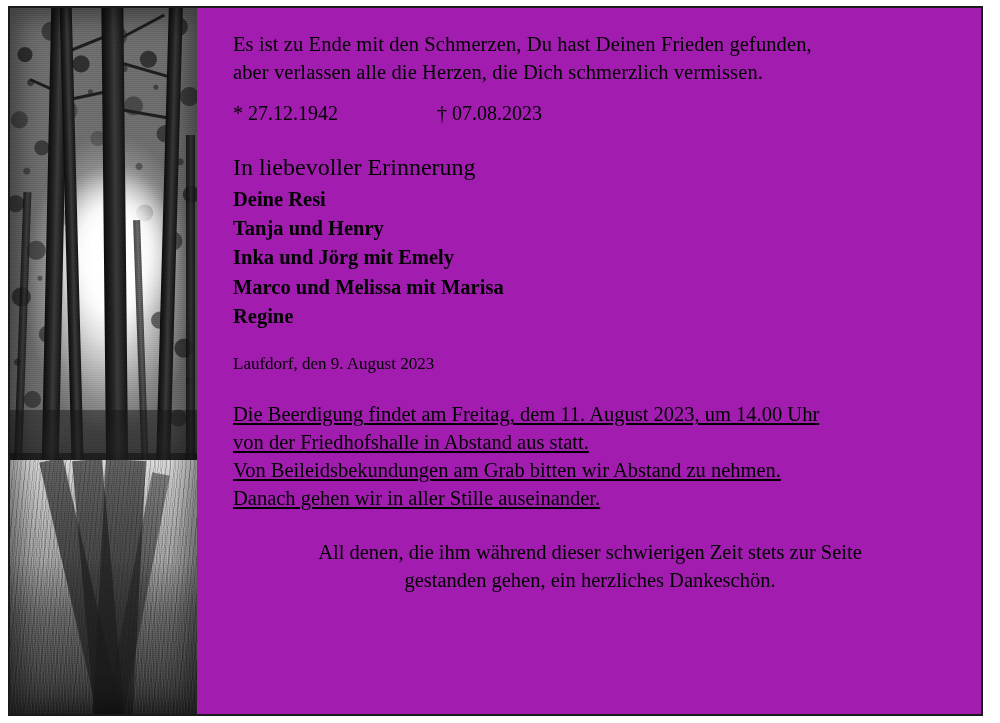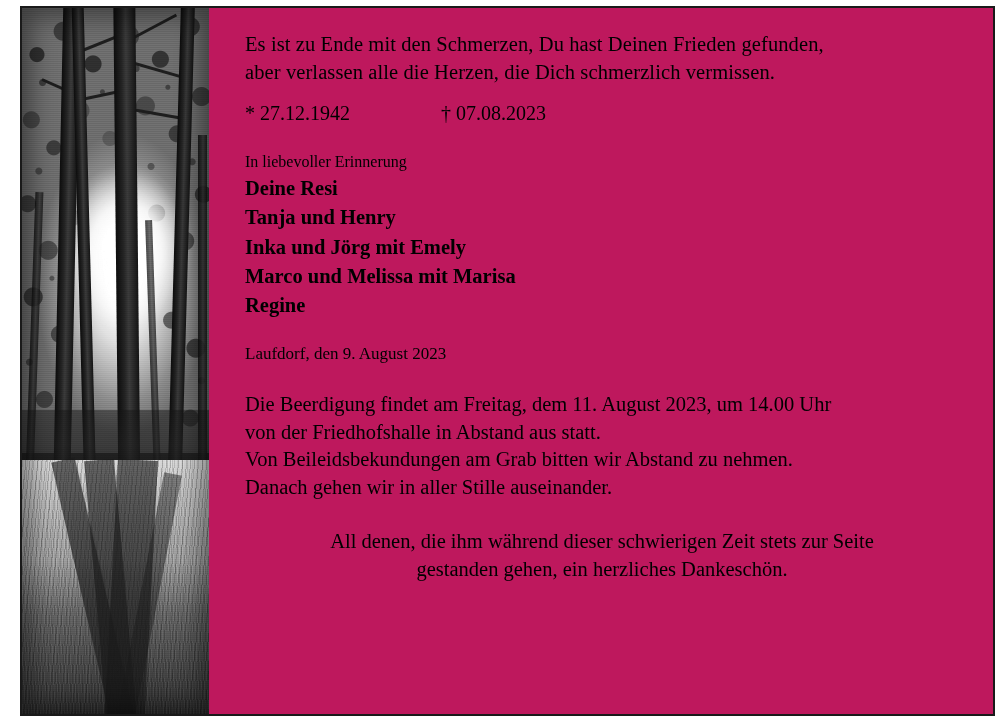--- a/index.html
+++ b/index.html
@@ -9,27 +9,27 @@
   }
   body {
     width: 1000px;
     height: 723px;
     overflow: hidden;
     font-family: "Liberation Serif", "DejaVu Serif", serif;
   }
 
   .notice {
     position: absolute;
-    left: 20px;
+    left: 8px;
     top: 6px;
     width: 975px;
     height: 710px;
     border: 2px solid #1a1a1a;
     box-sizing: border-box;
-    background: #be185d;
+    background: #a21caf;
     display: flex;
     overflow: hidden;
   }
 
   
   .photo {
     position: relative;
     width: 187px;
     flex: 0 0 187px;
     overflow: hidden;
@@ -238,28 +238,28 @@
     margin: 23px 0 0 0;
     letter-spacing: -0.2px;
     white-space: nowrap;
   }
 
   .dates {
     margin: 14px 0 0 0;
     font-size: 20px;
     line-height: 1.2;
     display: flex;
-    gap: 8px;
+    gap: 16px;
   }
   .date-birth { display: inline-block; width: 188px; }
   .date-death { display: inline-block; }
 
   .memory-intro {
     margin: 26px 0 0 0;
-    font-size: 16px;
+    font-size: 24px;
     line-height: 1.34;
   }
 
   .mourners {
     margin: 2px 0 0 0;
     padding: 0;
     list-style: none;
     font-size: 20.5px;
     font-weight: 700;
     line-height: 1.43;
@@ -269,20 +269,21 @@
   .place-date {
     margin: 22px 0 0 0;
     font-size: 17px;
     line-height: 1.3;
   }
 
   .funeral {
     margin: 26px 0 0 0;
     font-size: 20.5px;
     line-height: 1.36;
+    text-decoration: underline;
   }
   .funeral .fline { display: block; white-space: nowrap; }
 
   .thanks {
     margin: 26px 0 0 0;
     font-size: 20.5px;
     line-height: 1.36;
   }
   .thanks .tline { display: block; white-space: nowrap; text-align: center; }
 </style>

